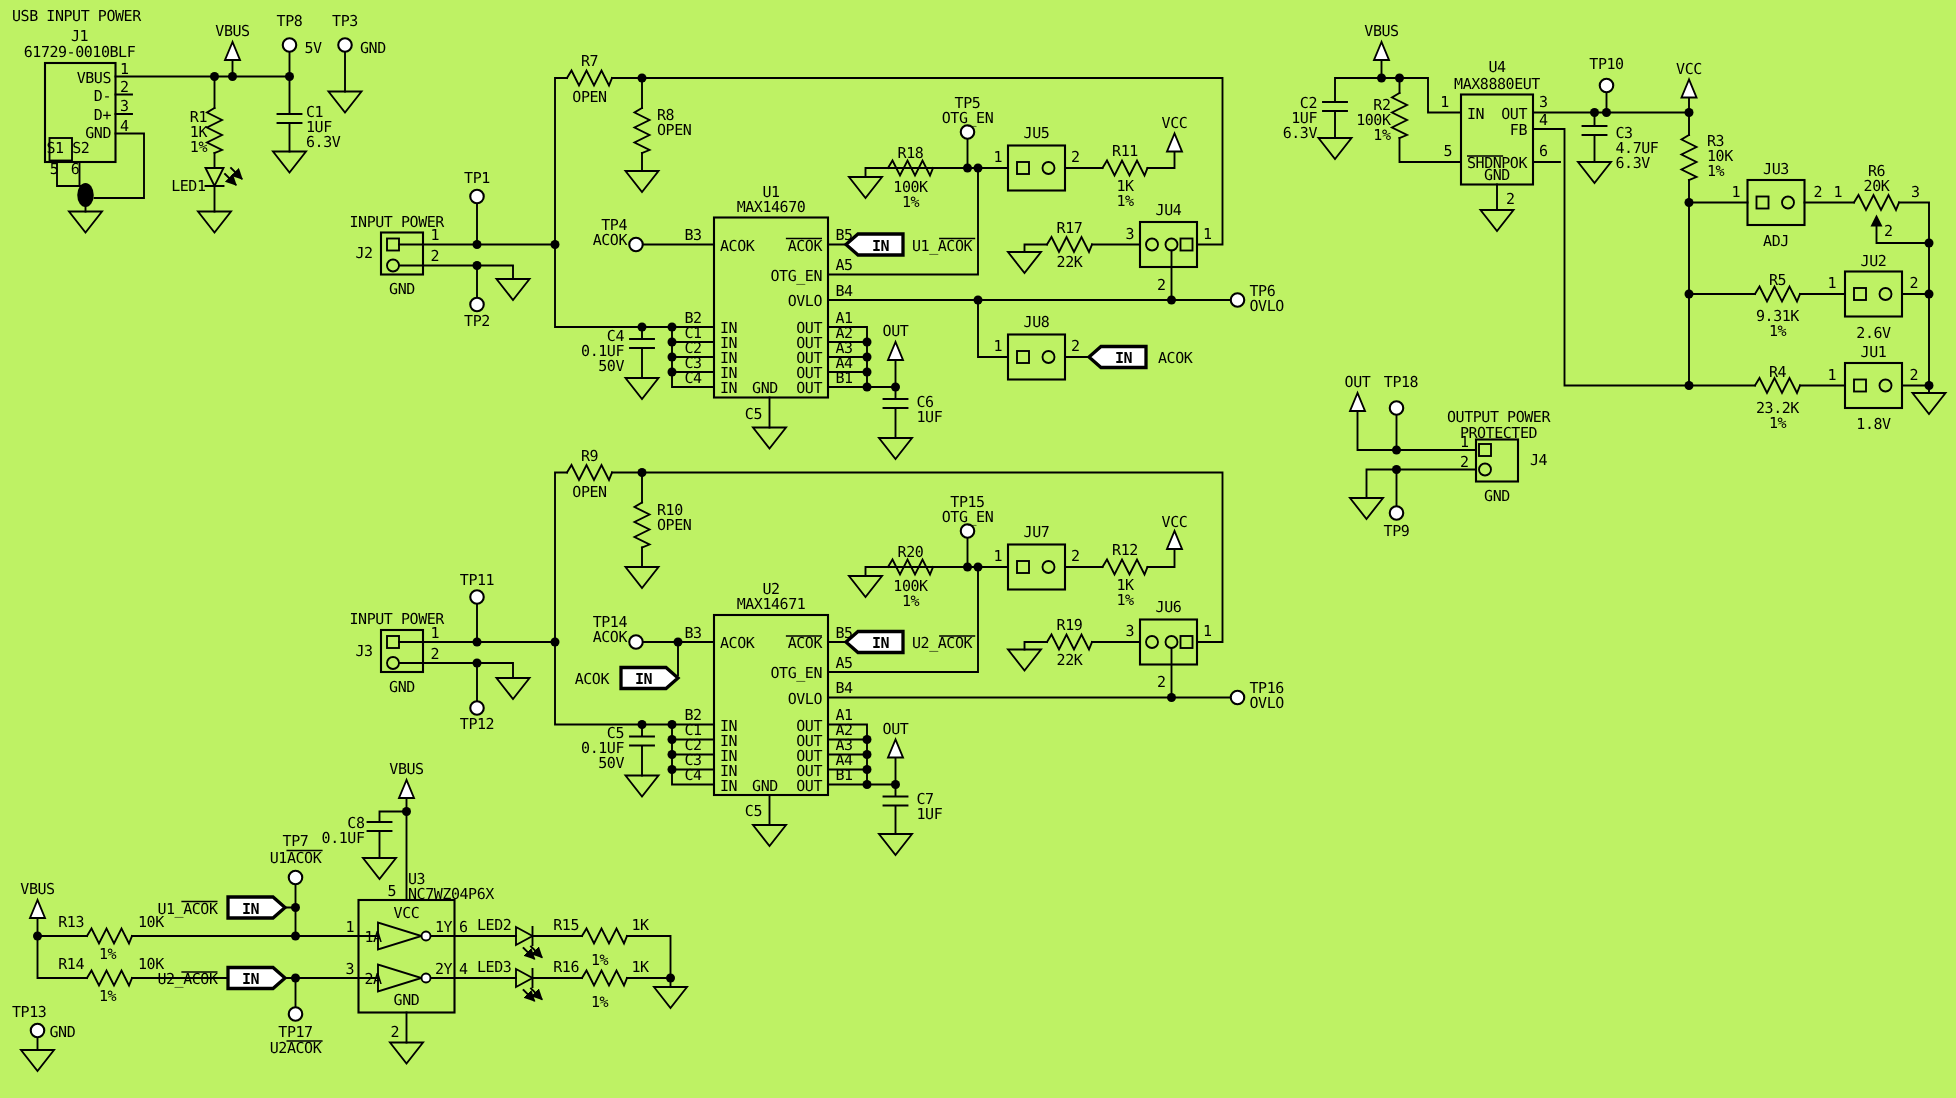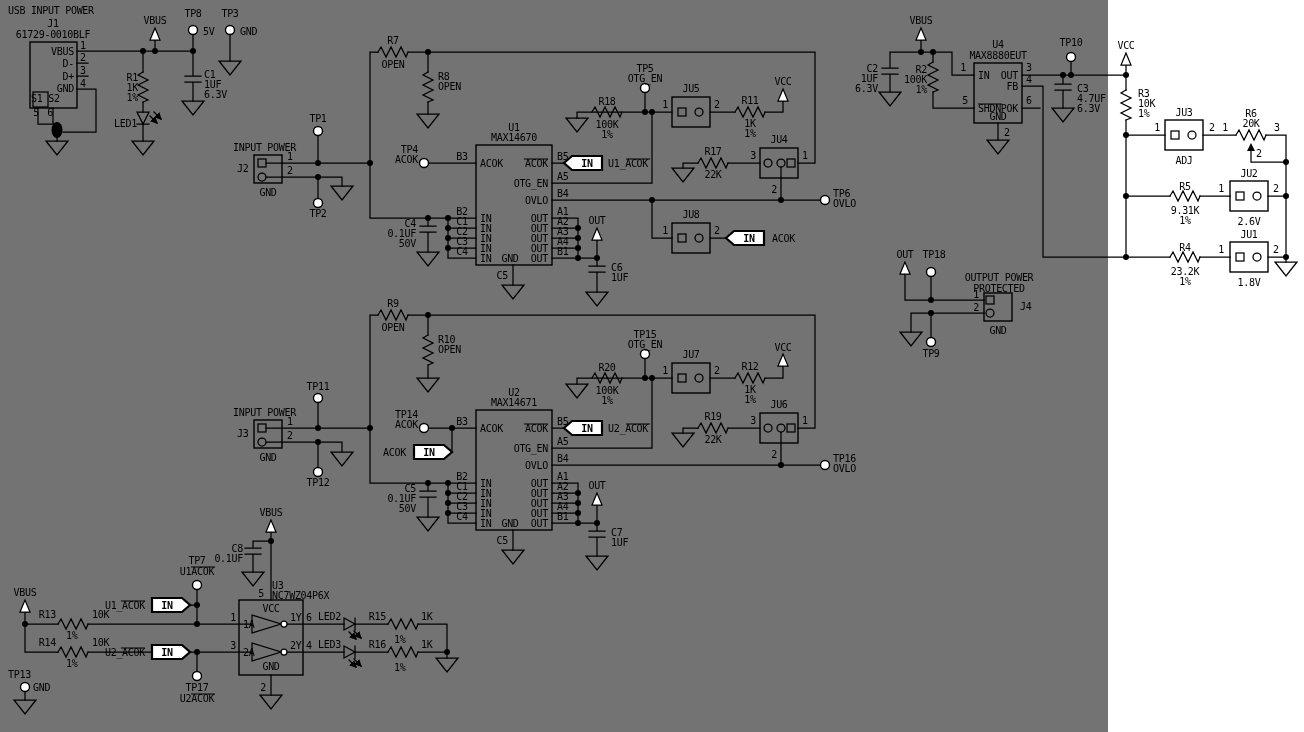--- a/index.html
+++ b/index.html
@@ -1,16 +1,16 @@
 <!DOCTYPE html>
 <html><head>
 <meta charset="utf-8">
 <style>
   html,body{margin:0;padding:0;background:#fff}
-  .stage{width:1108px;height:732px;position:relative;background:#737373}
+  .stage{width:1304px;height:732px;position:relative;background:#bef264}
   svg text{font-family:"DejaVu Sans Mono",monospace;font-size:10px;fill:#000;letter-spacing:-0.3px}
   svg text.b{font-weight:bold}
   .w{stroke:#000;stroke-width:1.25;fill:none;stroke-linecap:square}
   .sym{stroke:#000;stroke-width:1.25;fill:none}
   .open{stroke:#000;stroke-width:1.25;fill:#fff}
   .box{stroke:#000;stroke-width:1.4;fill:none}
   .tp{stroke:#000;stroke-width:1.4;fill:#fff}
   .dot{fill:#000;stroke:none}
   .blob{fill:#000;stroke:none}
   .flag{stroke:#000;stroke-width:2.2;fill:#fff}

